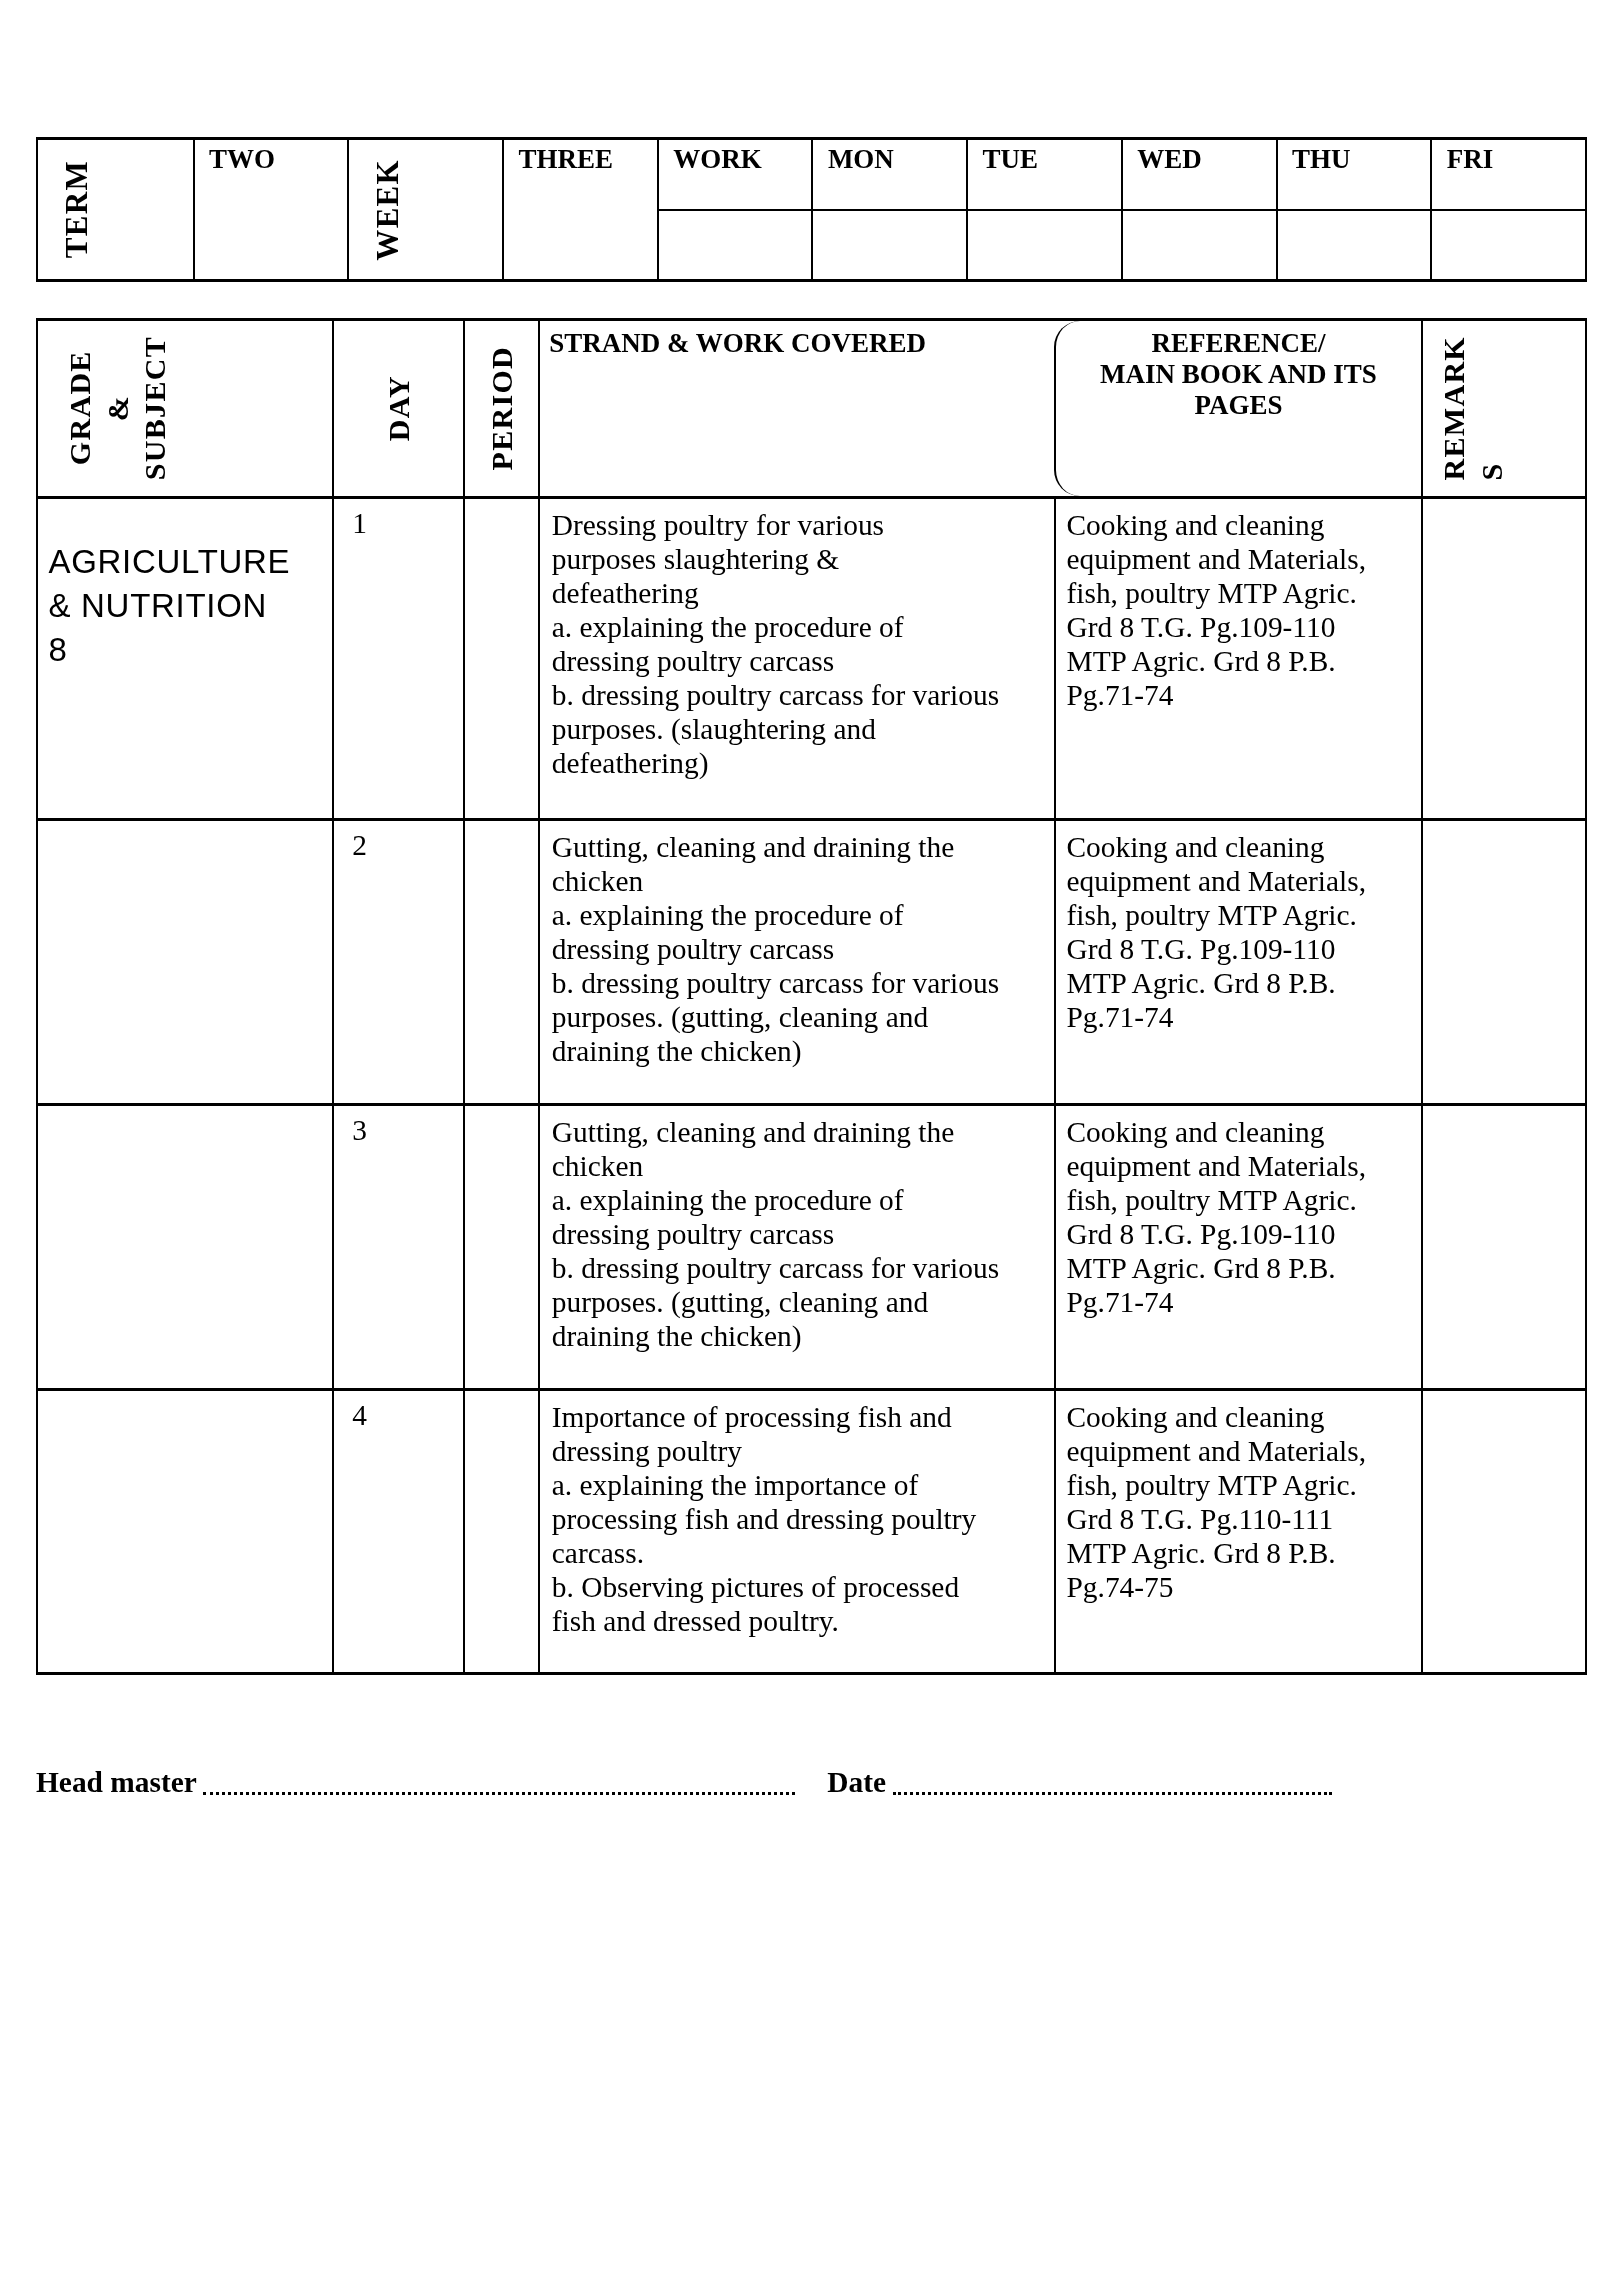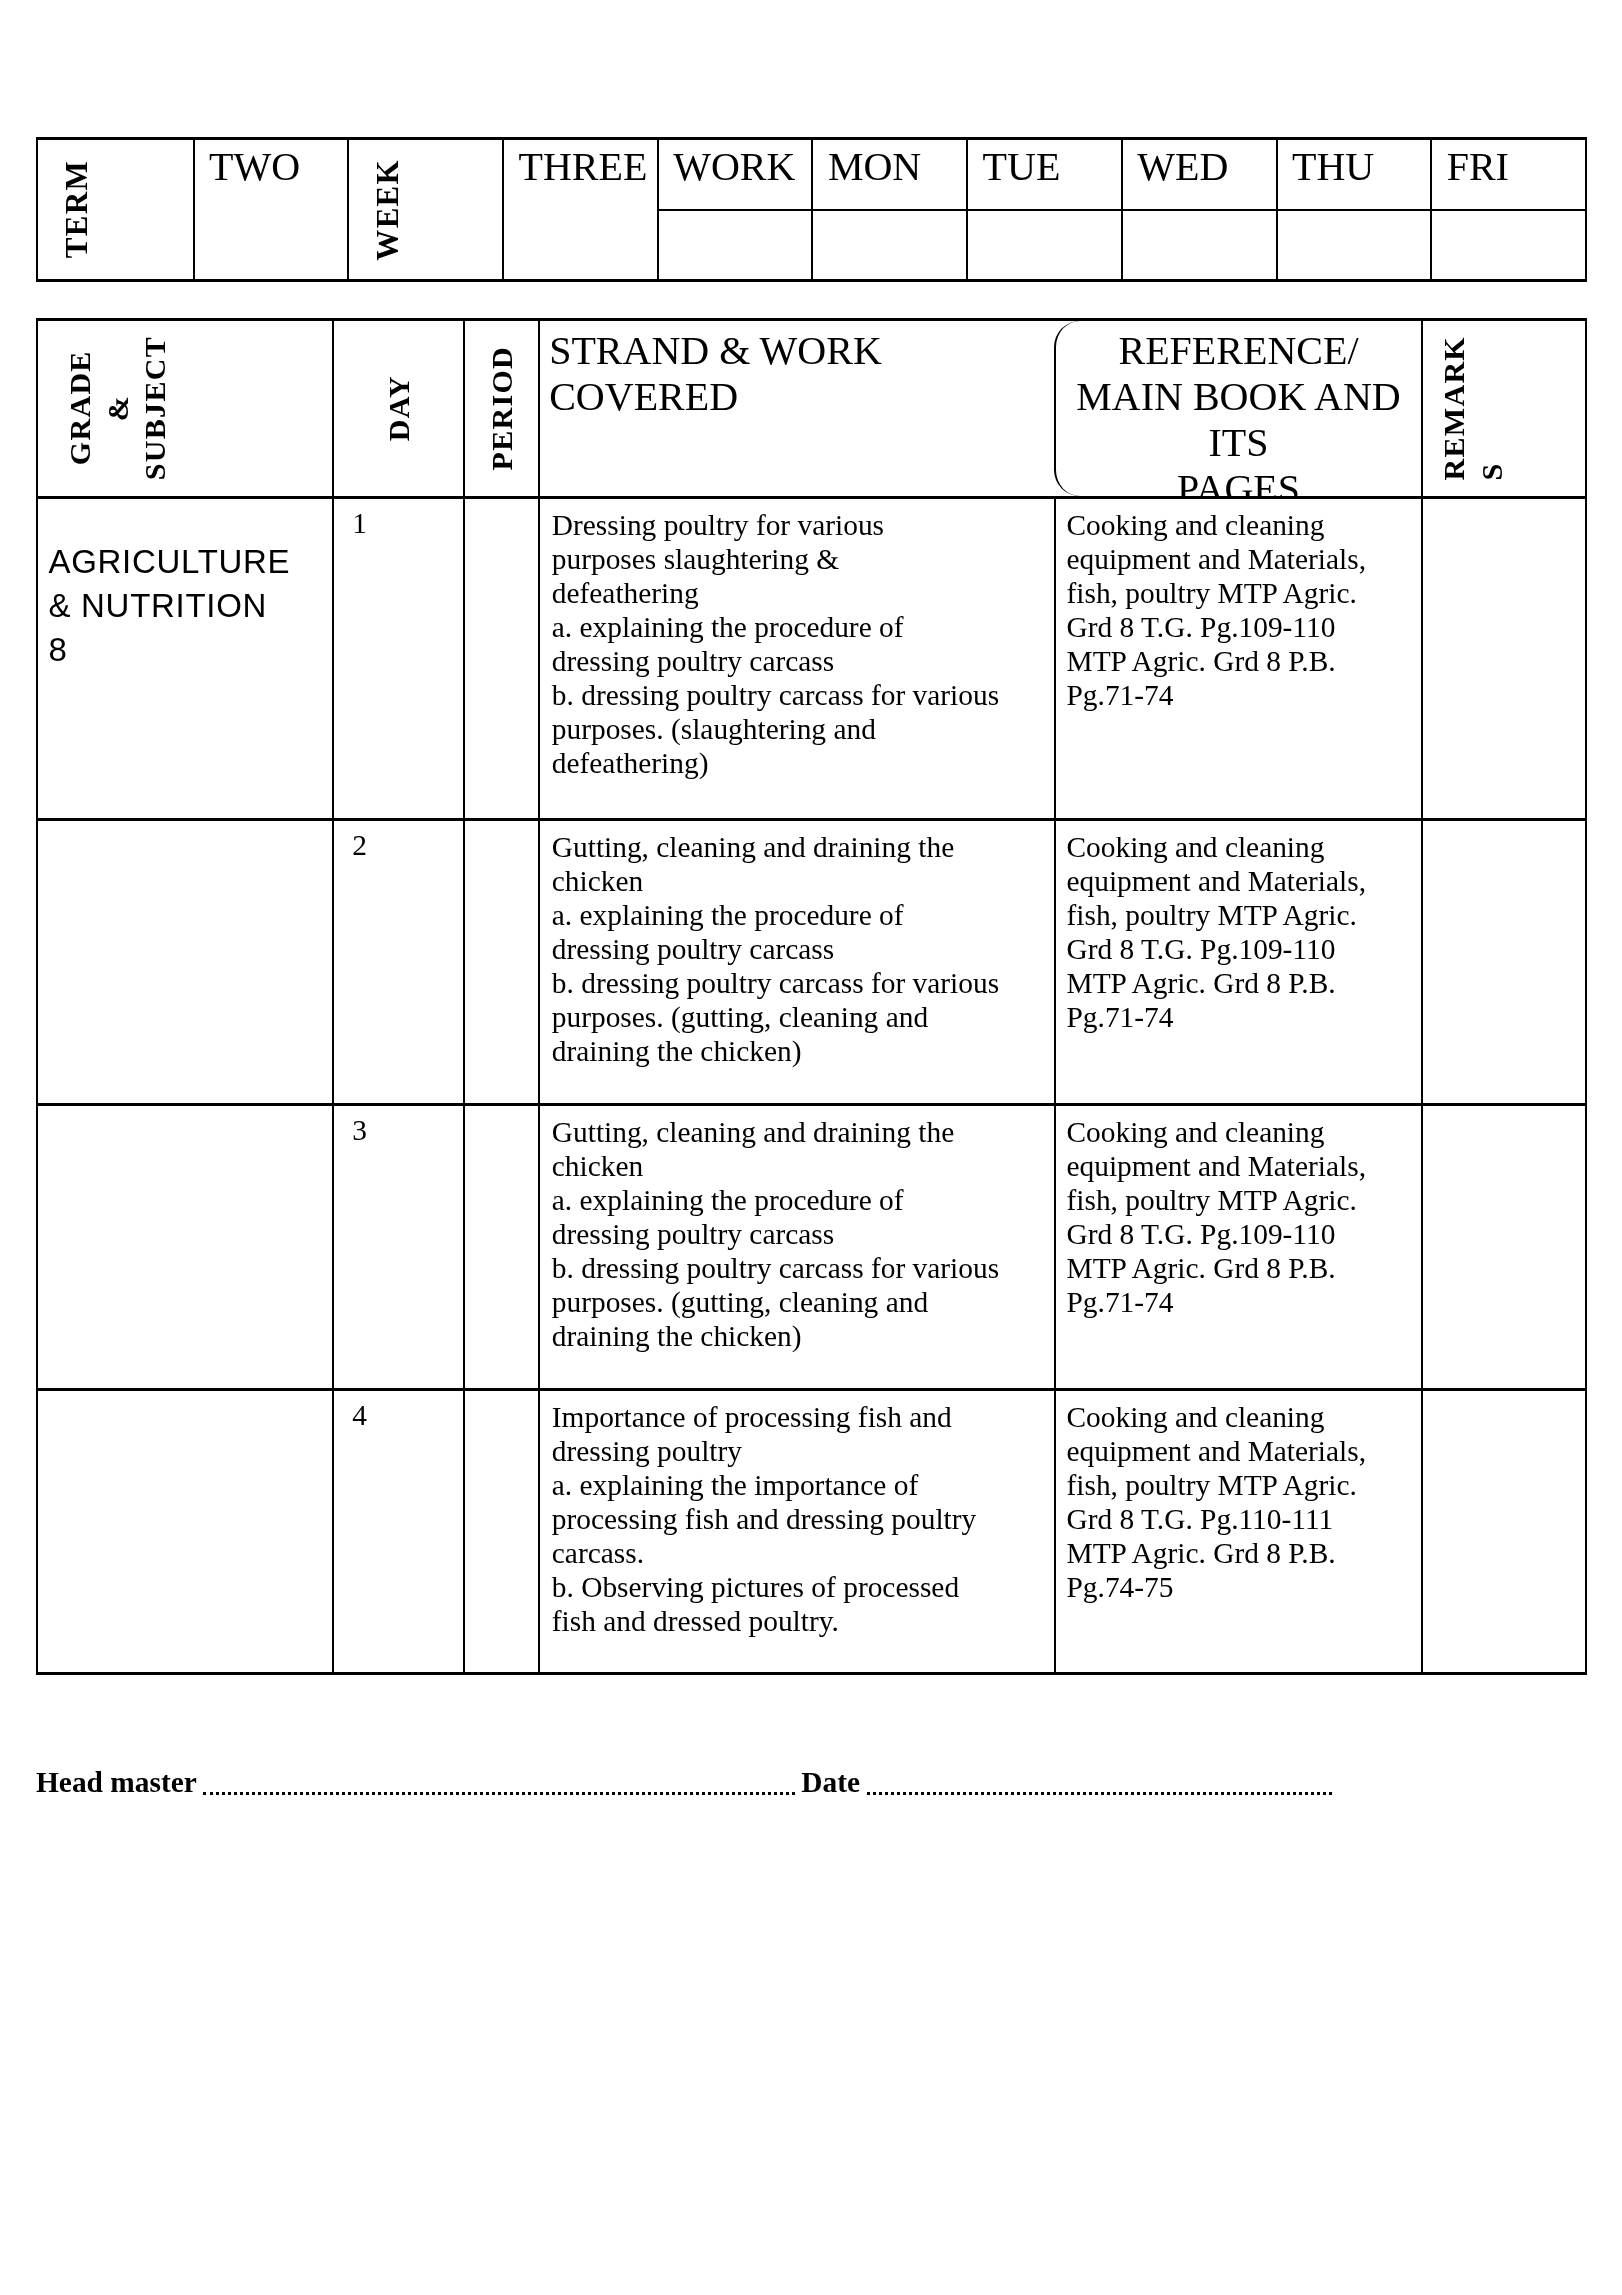--- a/index.html
+++ b/index.html
@@ -4,21 +4,21 @@
 <style>
   html,body { margin:0; padding:0; background:#e8e8e8; }
   #page {
     position:relative; width:1623px; height:2295px; background:#ffffff;
     font-family:"Liberation Serif", serif; color:#000;
     margin:0 auto; overflow:hidden;
   }
 
   
   .preline { white-space:pre-line; }
-  .hdr { font-weight:normal; font-size:40px; line-height:1.15; }
+  .hdr { font-weight:bold; font-size:27px; line-height:1.15; }
   .body-txt { font-size:29.4px; line-height:34px; }
 
   
   .vcell { display:flex; align-items:center; justify-content:center; overflow:hidden; }
   .vcell.v-left { justify-content:flex-start; }
   .vtext {
     writing-mode:vertical-rl; transform:rotate(180deg);
     white-space:pre-line; text-align:center;
     font-weight:bold; font-size:31px; line-height:1.25;
     letter-spacing:1.3px;
@@ -68,21 +68,21 @@
   .ref-cell { padding:9.2px 6.5px 0 10.5px; }
 
   
   .fline { position:absolute; display:flex; align-items:flex-end; }
   .flabel { font-weight:bold; font-size:29.4px; line-height:37px; white-space:nowrap; }
   .dots { border-bottom:3.3px dotted #000; margin:0 0 5.9px 6.5px; }
   .dots.grow { flex:1; }
   .comments-line { left:36px; top:1707px; width:1551px; }
   .headmaster-line { left:36px; top:1764px; width:1296px; }
   .dots.hm { width:592px; flex:0 0 auto; }
-  .date-label { margin-left:6px; }
+  .date-label { margin-left:32px; }
 </style>
 </head>
 <body>
 
 <div id="page">
 
   <div class="t1">
     <div class="span2 vcell v-left first" style="padding-left:19.6px">
       <span class="vtext">TERM</span>
     </div>

